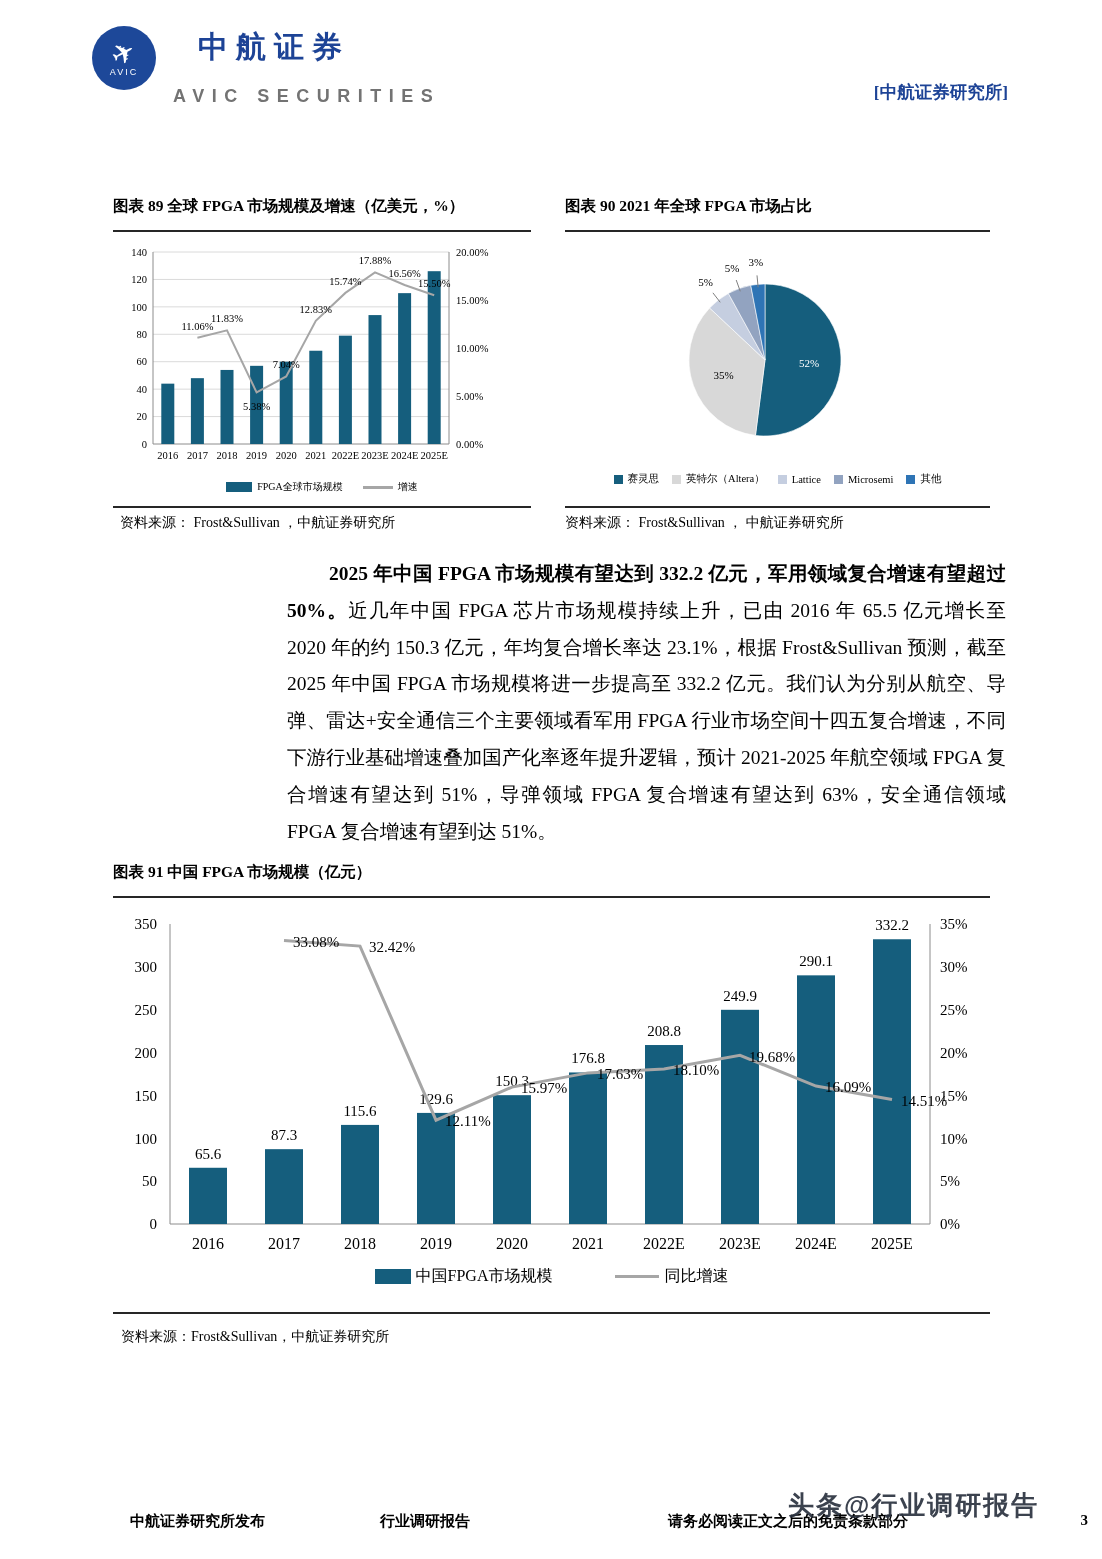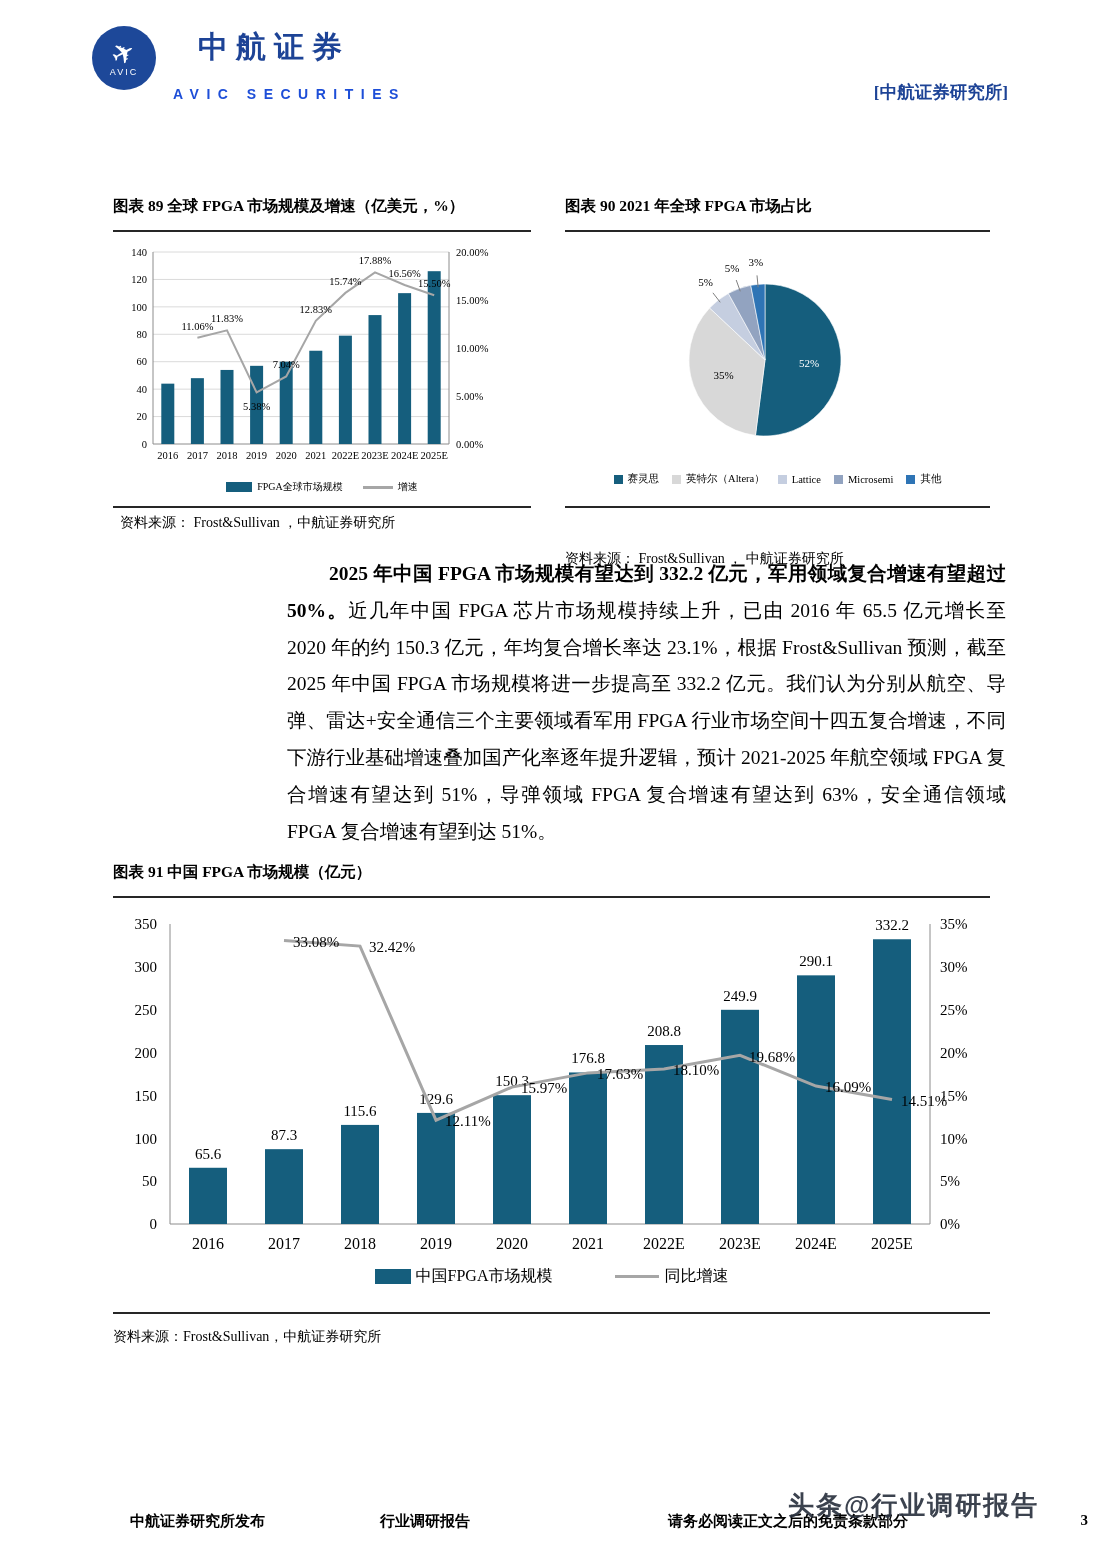--- a/index.html
+++ b/index.html
@@ -8,22 +8,22 @@
 
   
   .logo{position:absolute;left:92px;top:26px;width:64px;height:64px;border-radius:50%;
         background:#1D4899;display:flex;flex-direction:column;align-items:center;justify-content:center;}
   .logo-plane{color:#fff;font-size:28px;line-height:28px;transform:rotate(-28deg);
         font-family:"DejaVu Sans",sans-serif;}
   .logo-abbr{color:#fff;font-size:9px;font-weight:normal;letter-spacing:2px;margin-top:-1px;
         font-family:"Liberation Sans","DejaVu Sans",sans-serif;}
   .brand-cn{position:absolute;left:170px;top:27px;font-size:30px;font-weight:bold;letter-spacing:8px;
         color:#1D4396;font-family:"Liberation Sans","DejaVu Sans",sans-serif;margin-left:28px;}
-  .brand-en{position:absolute;left:173px;top:86px;font-size:14px;font-weight:bold;letter-spacing:7.5px;
-        color:#1d4ed8;font-family:"Liberation Sans","DejaVu Sans",sans-serif;}
+  .brand-en{position:absolute;left:173px;top:86px;font-size:18px;font-weight:bold;letter-spacing:7.5px;
+        color:#737373;font-family:"Liberation Sans","DejaVu Sans",sans-serif;}
   .report-tag{position:absolute;right:94px;top:80px;font-size:17.5px;font-weight:bold;color:#1D4396;}
 
   
   .fig-title{position:absolute;font-size:15.5px;font-weight:bold;white-space:nowrap;}
   .source-line{position:absolute;font-size:14px;white-space:nowrap;}
 
   
   .chart-box{position:absolute;border-top:2px solid #262626;border-bottom:2px solid #262626;}
   svg text{font-family:"Liberation Serif","DejaVu Serif",serif;}
   .legend-row{position:absolute;left:0;right:0;display:flex;justify-content:center;align-items:center;}
@@ -163,21 +163,21 @@
           <span>Microsemi</span>
         </span>
         <span class="legend-item">
           <span class="mark-sq" style="background: rgb(46, 116, 181);"></span>
           <span>其他</span>
         </span>
       </div>
   </div>
 
   <div class="source-line" style="left:120px;top:514px;text-align:right;">资料来源： Frost&amp;Sullivan ，中航证券研究所</div>
-  <div class="source-line" style="left:565px;top:514px;margin-top:36px;">资料来源： Frost&amp;Sullivan ， 中航证券研究所</div>
+  <div class="source-line" style="left:565px;top:514px;">资料来源： Frost&amp;Sullivan ， 中航证券研究所</div>
 
   <div class="body-para"><span class="lead">2025 年中国 FPGA 市场规模有望达到 332.2 亿元，军用领域复合增速有望超过 50%。</span><span>近几年中国 FPGA 芯片市场规模持续上升，已由 2016 年 65.5 亿元增长至 2020 年的约 150.3 亿元，年均复合增长率达 23.1%，根据 Frost&amp;Sullivan 预测，截至 2025 年中国 FPGA 市场规模将进一步提高至 332.2 亿元。我们认为分别从航空、导弹、雷达+安全通信三个主要领域看军用 FPGA 行业市场空间十四五复合增速，不同下游行业基础增速叠加国产化率逐年提升逻辑，预计 2021-2025 年航空领域 FPGA 复合增速有望达到 51%，导弹领域 FPGA 复合增速有望达到 63%，安全通信领域 FPGA 复合增速有望到达 51%。</span></div>
 
   <div class="fig-title" style="left:113px;top:862px;text-align:center;">图表 91 中国 FPGA 市场规模（亿元）</div>
   <div class="chart-box" style="left:113px;top:896px;width:877px;height:414px;">
     <div id="fig91-plot"><svg width="877" height="362">
           <line x1="57" x2="57" y1="26" y2="326" stroke="#8C8C8C"></line>
           <line x1="817" x2="817" y1="26" y2="326" stroke="#8C8C8C"></line>
           <line x1="57" x2="817" y1="326" y2="326" stroke="#8C8C8C"></line>
           <text x="44" y="331.25" text-anchor="end" font-size="15" fill="#000">0</text>
@@ -241,21 +241,21 @@
         <span class="legend-item">
           <span class="mark-rect-lg" style="background: rgb(21, 94, 125);"></span>
           <span>中国FPGA市场规模</span>
         </span>
         <span class="legend-item">
           <span class="mark-line-lg" style="background: rgb(166, 166, 166);"></span>
           <span>同比增速</span>
         </span>
       </div>
   </div>
-  <div class="source-line" style="left:113px;top:1328px;">资料来源：Frost&amp;Sullivan，中航证券研究所</div>
+  <div class="source-line" style="left:121px;top:1328px;">资料来源：Frost&amp;Sullivan，中航证券研究所</div>
 
   <div class="footer-item" style="left:130px;">中航证券研究所发布</div>
   <div class="footer-item" style="left:380px;">行业调研报告</div>
   <div class="footer-item" style="left:668px;">请务必阅读正文之后的免责条款部分</div>
   <div class="watermark">头条@行业调研报告</div>
   <div class="page-num">3</div>
 
 </div>
 
 </body></html>

